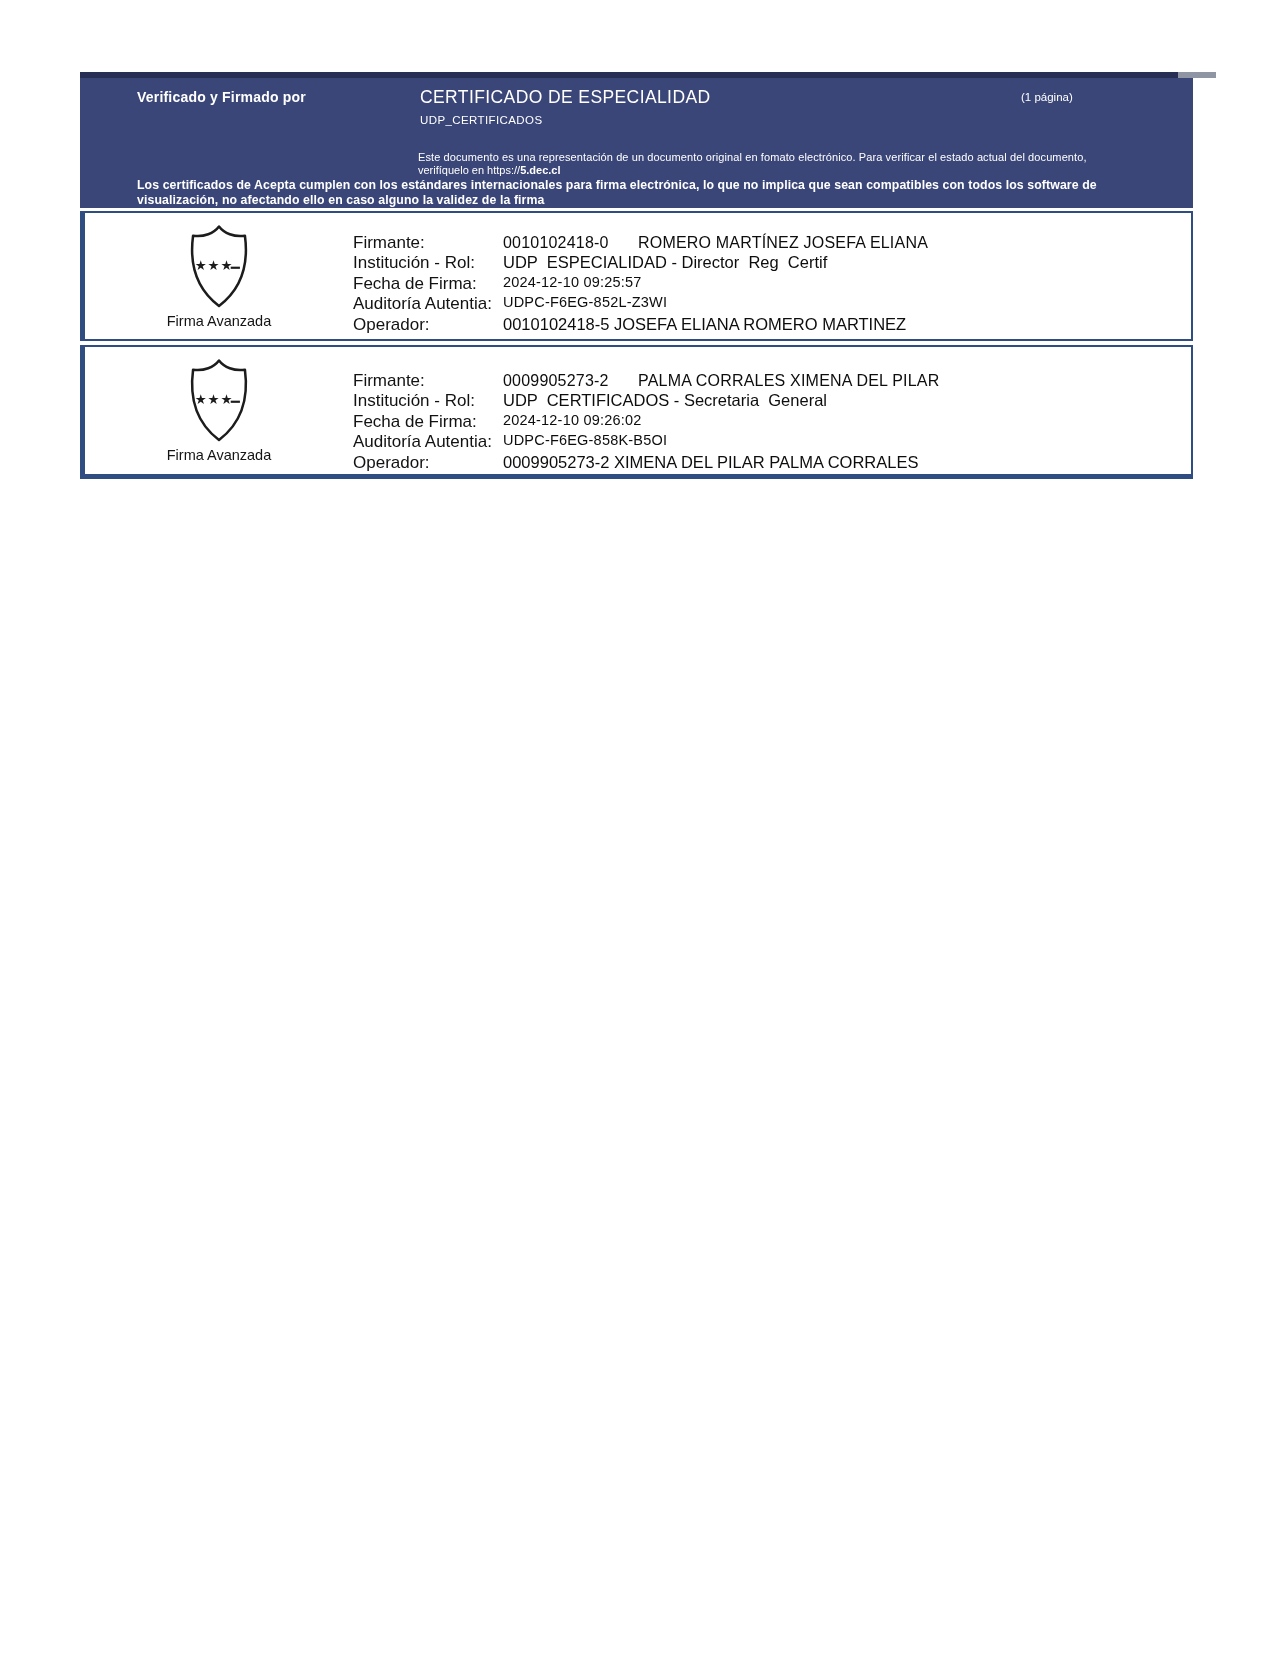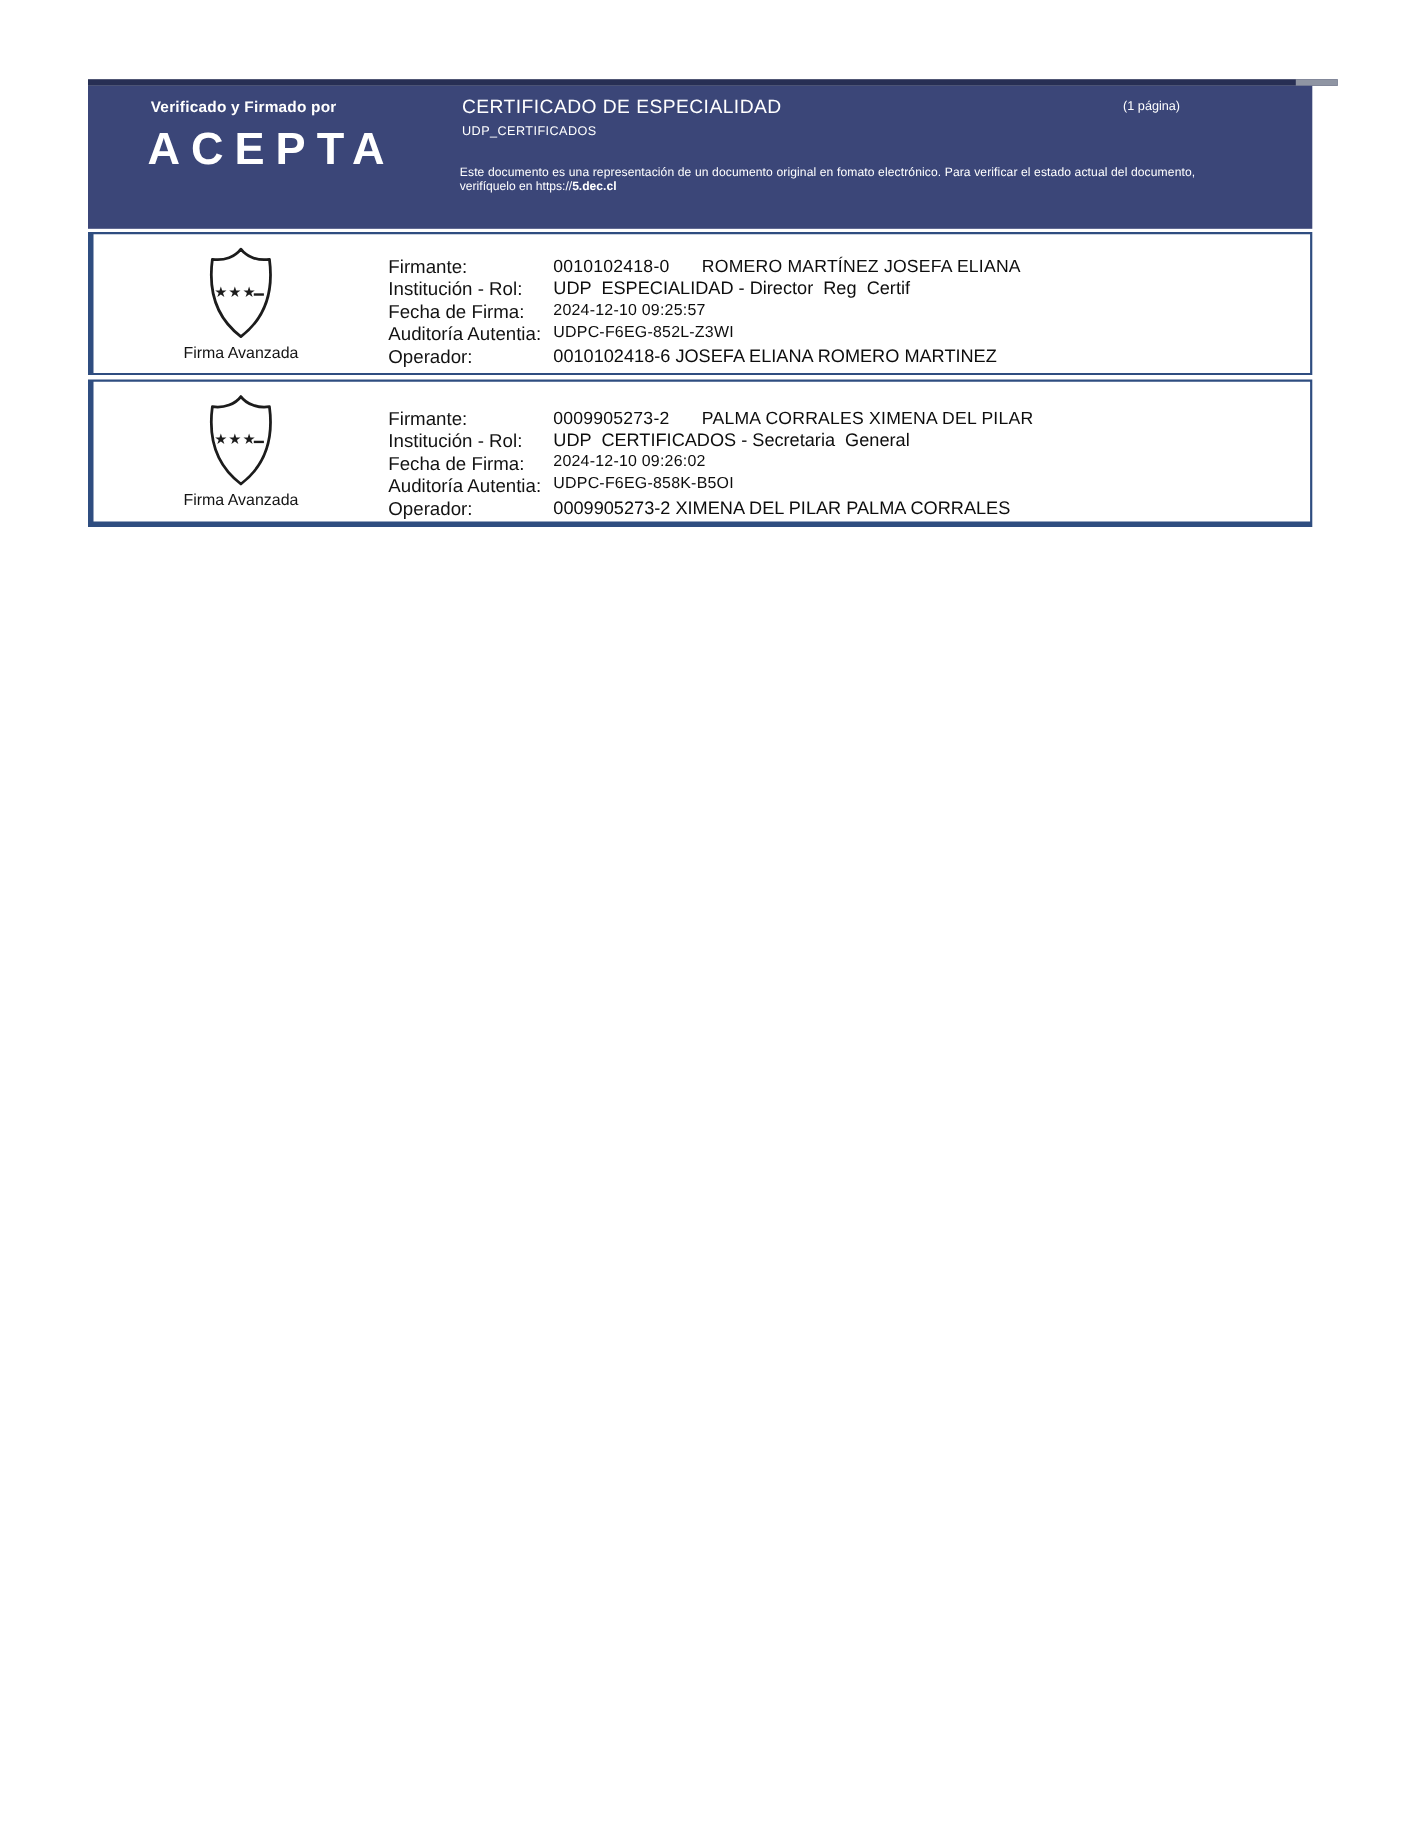--- a/index.html
+++ b/index.html
@@ -57,26 +57,26 @@
 <body>
 
 <div class="doc">
 
   <div class="top-strip">
     <div class="cap"></div>
   </div>
 
   <div class="hdr">
     <div class="verified">Verificado y Firmado por</div>
-    <div class="brand">ACEPTA</div>
     <div class="title">CERTIFICADO DE ESPECIALIDAD</div>
     <div class="subtitle">UDP_CERTIFICADOS</div>
     <div class="notice1">Este documento es una representación de un documento original en fomato electrónico. Para verificar el estado actual del documento,</div>
     <div class="notice2"><span>verifíquelo en https://</span><b>5.dec.cl</b></div>
     <div class="pages">(1 página)</div>
+    <div class="standards">Los certificados de Acepta cumplen con los estándares internacionales para firma electrónica, lo que no implica que sean compatibles con todos los software de visualización, no afectando ello en caso alguno la validez de la firma</div>
   </div>
 
   <div class="sig sig1">
     <div class="badge-col">
       <svg class="shield" viewBox="0 0 100 104" width="84" height="87" xmlns="http://www.w3.org/2000/svg">
         <path d="M50 3 C56 11 68 16 81 14 C85 44 79 76 50 98 C21 76 15 44 19 14 C32 16 44 11 50 3 Z" fill="none" stroke="#1c1c1c" stroke-width="3" stroke-linejoin="round"></path>
         <text x="44" y="55" text-anchor="middle" font-size="16" fill="#1c1c1c" style="letter-spacing:1px">★★★</text>
         <rect x="64" y="51" width="11" height="2.6" fill="#1c1c1c"></rect>
       </svg>
       <div class="badge-label">Firma Avanzada</div>
@@ -93,21 +93,21 @@
       <div class="row">
         <span class="lbl">Fecha de Firma:</span>
         <span class="val val-sm">2024-12-10 09:25:57</span>
       </div>
       <div class="row">
         <span class="lbl">Auditoría Autentia:</span>
         <span class="val val-sm">UDPC-F6EG-852L-Z3WI</span>
       </div>
       <div class="row">
         <span class="lbl">Operador:</span>
-        <span class="val">0010102418-6 JOSEFA ELIANA ROMERO MARTINEZ</span>
+        <span class="val">0010102418-5 JOSEFA ELIANA ROMERO MARTINEZ</span>
       </div>
     </div>
   </div>
 
   <div class="sig sig2">
     <div class="badge-col">
       <svg class="shield" viewBox="0 0 100 104" width="84" height="87" xmlns="http://www.w3.org/2000/svg">
         <path d="M50 3 C56 11 68 16 81 14 C85 44 79 76 50 98 C21 76 15 44 19 14 C32 16 44 11 50 3 Z" fill="none" stroke="#1c1c1c" stroke-width="3" stroke-linejoin="round"></path>
         <text x="44" y="55" text-anchor="middle" font-size="16" fill="#1c1c1c" style="letter-spacing:1px">★★★</text>
         <rect x="64" y="51" width="11" height="2.6" fill="#1c1c1c"></rect>

